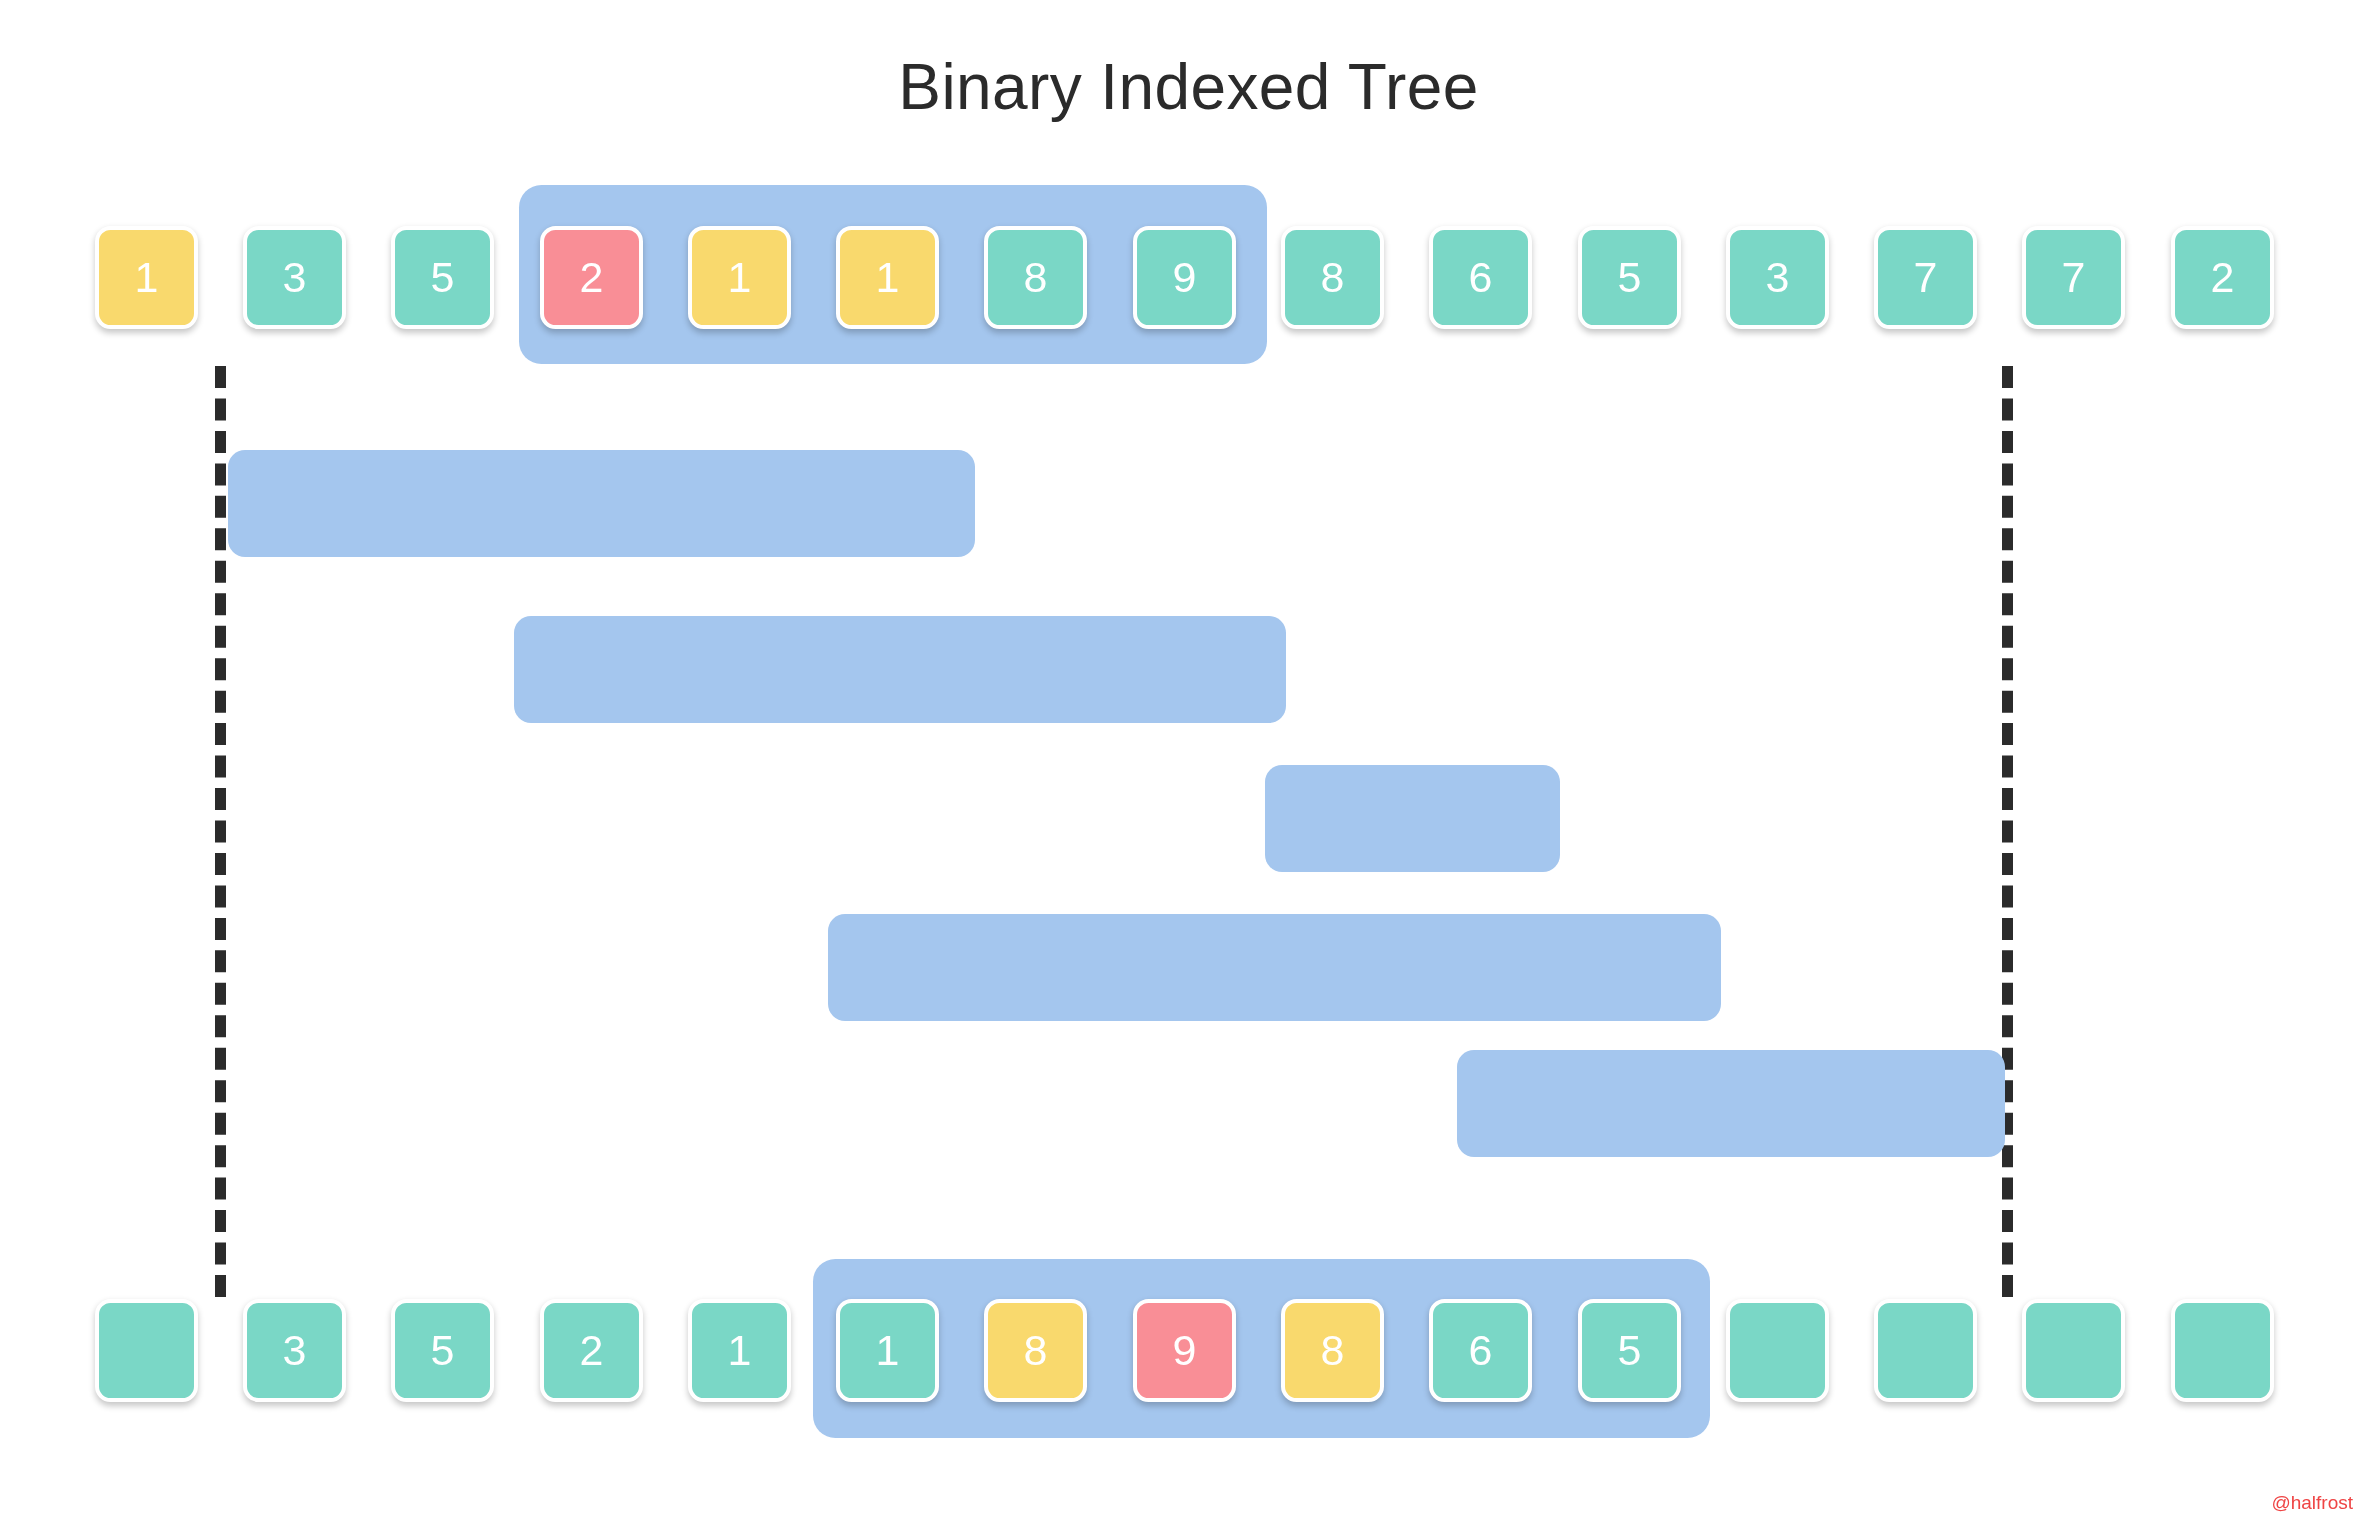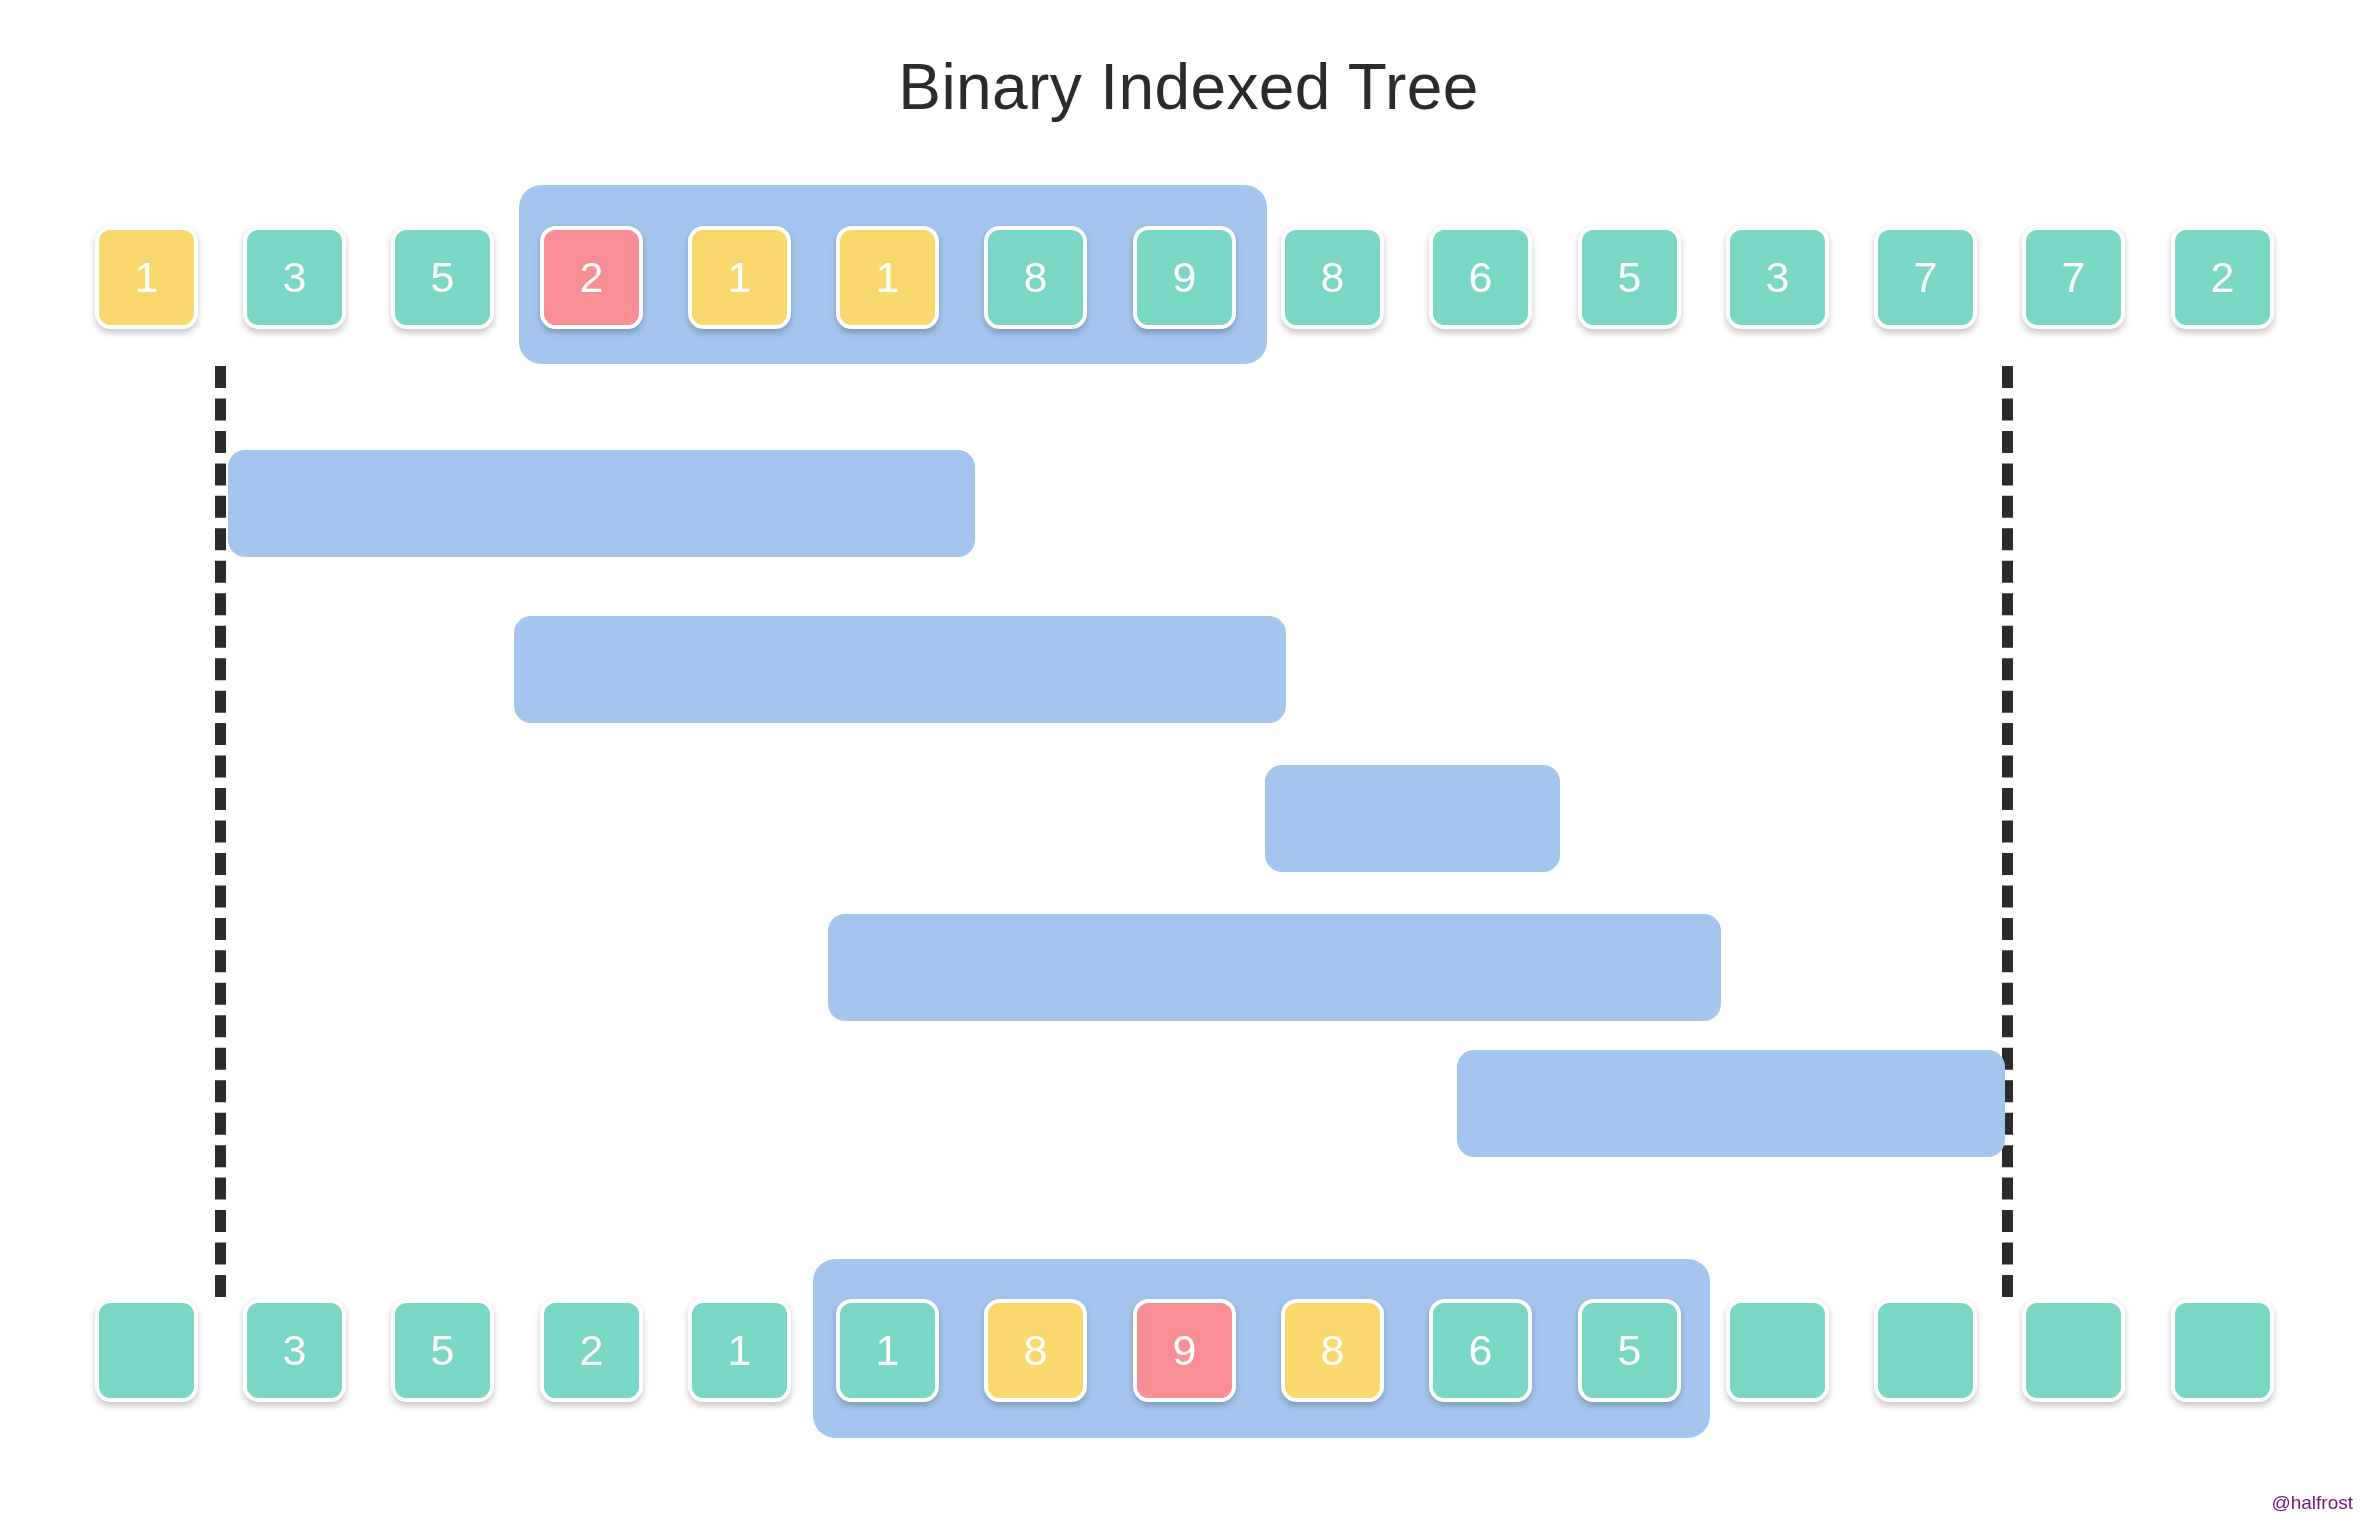--- a/index.html
+++ b/index.html
@@ -69,21 +69,21 @@
     width: 0;
     border-left: 11.2px dashed #2b2b2b;
   }
 
   
   #watermark {
     position: absolute;
     right: 24px;
     bottom: 22.4px;
     font-size: 19px;
-    color: #701a75;
+    color: #ef4444;
   }
 </style>
 </head>
 <body>
 
 <div id="canvas">
 
   <div id="title">Binary Indexed Tree</div>
 
   <div class="group-box" style="left:519px; top:185px; width:748px; height:179px;"></div>

